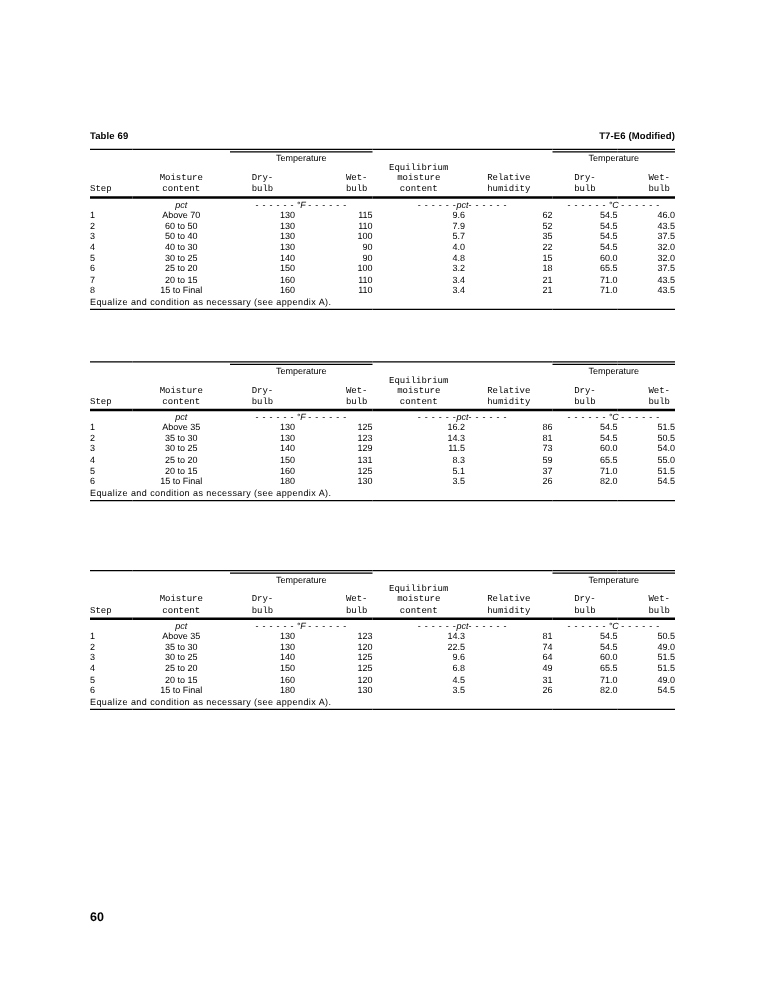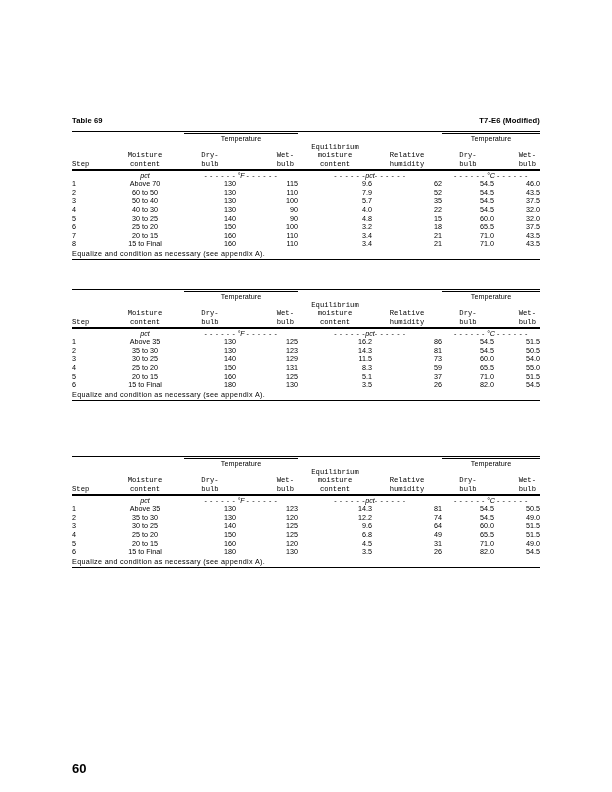--- a/index.html
+++ b/index.html
@@ -21,21 +21,21 @@
     width: 612px;
     height: 792px;
   }
 
   
   .table-block {
     position: absolute;
     left: 72px;
     width: 468px;
   }
-  #block-0 { top: 116px; }
+  #block-0 { top: 104px; }
   #block-1 { top: 288px; }
   #block-2 { top: 455px; }
 
   .caption-row {
     display: flex;
     justify-content: space-between;
     align-items: baseline;
     font-size: 7.6px;
     font-weight: bold;
     letter-spacing: 0.1px;
@@ -142,22 +142,22 @@
     padding-top: 2px;
     padding-bottom: 1.5px;
     letter-spacing: 0.35px;
     white-space: nowrap;
   }
 
   
   .folio {
     position: absolute;
     left: 72px;
-    top: 761px;
-    font-size: 13px;
+    top: 729px;
+    font-size: 10px;
     font-weight: bold;
   }
 </style>
 </head>
 <body>
 
 <div class="page">
   <div id="tables-root">
   <div class="table-block" id="block-0">
     <div class="caption-row">
@@ -494,21 +494,21 @@
         <td class="num">14.3</td>
         <td class="num">81</td>
         <td class="num">54.5</td>
         <td class="num">50.5</td>
       </tr>
       <tr class="drow">
         <td class="step">2</td>
         <td class="mc">35 to 30</td>
         <td class="num">130</td>
         <td class="num">120</td>
-        <td class="num">12.2</td>
+        <td class="num">22.5</td>
         <td class="num">74</td>
         <td class="num">54.5</td>
         <td class="num">49.0</td>
       </tr>
       <tr class="drow">
         <td class="step">3</td>
         <td class="mc">30 to 25</td>
         <td class="num">140</td>
         <td class="num">125</td>
         <td class="num">9.6</td>

